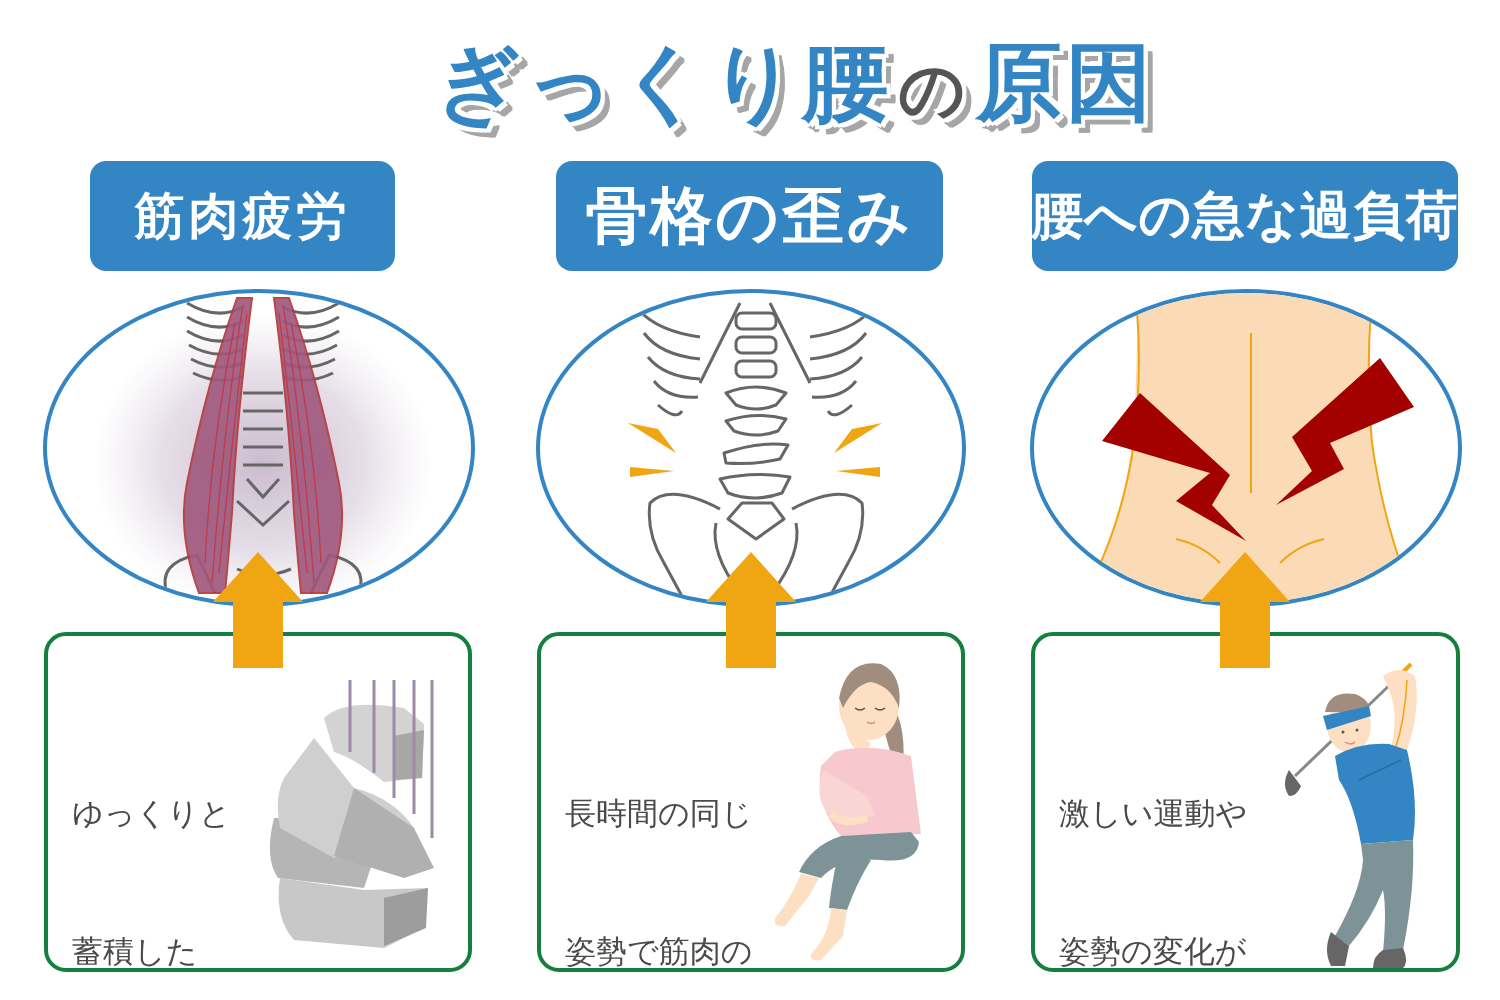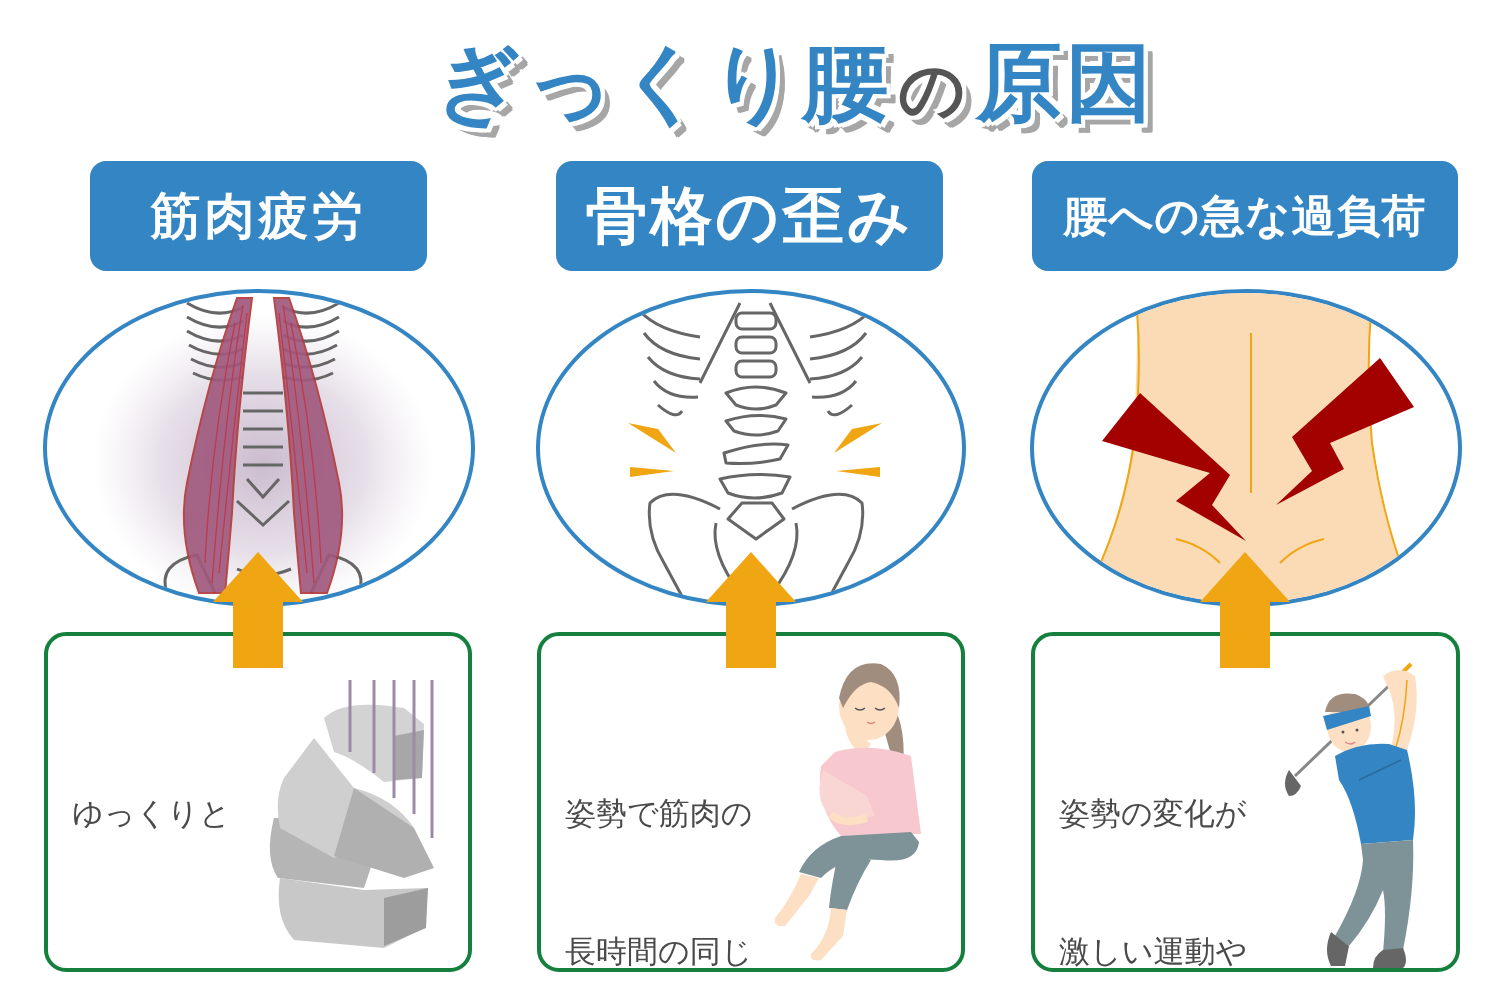--- a/index.html
+++ b/index.html
@@ -59,27 +59,27 @@
 </style>
 </head>
 <body>
 
 <div class="title-wrap">
   <div class="title">
     <span>ぎっくり腰</span><span class="no">の</span><span>原因</span>
   </div>
 </div>
 
-<div class="cat-header" style="left:90px; width:337px; font-size:50px; letter-spacing:4px;">
+<div class="cat-header" style="left:90px; width:305px; font-size:50px; letter-spacing:4px;">
   <span>筋肉疲労</span>
 </div>
 <div class="cat-header" style="left:556px; width:387px; font-size:62px; letter-spacing:3px;">
   <span>骨格の歪み</span>
 </div>
-<div class="cat-header" style="left:1032px; width:426px; font-size:44px; letter-spacing:1px;">
+<div class="cat-header" style="left:1032px; width:426px; font-size:52px; letter-spacing:1px;">
   <span>腰への急な過負荷</span>
 </div>
 
 <div class="oval" style="left:43px; width:432px;">
   <svg width="432" height="318" viewBox="0 0 432 318">
     <defs>
       <radialGradient id="haze" cx="50%" cy="50%" r="50%">
         <stop offset="0%" stop-color="#8a6a92" stop-opacity="0.45"></stop>
         <stop offset="60%" stop-color="#9a7ca2" stop-opacity="0.25"></stop>
         <stop offset="100%" stop-color="#b8a3bd" stop-opacity="0"></stop>
@@ -184,20 +184,21 @@
     </g>
 
     <polygon fill="#a30000" points="106,100 68,148 176,180 142,208 212,248 178,212 196,182"></polygon>
     <polygon fill="#a30000" points="346,65 380,114 296,150 310,176 242,212 278,178 258,144"></polygon>
   </svg>
 </div>
 
 <div class="card" style="left:44px; width:428px;">
   <div class="card-text">
     <div>ゆっくりと</div>
+    <div>蓄積した</div>
     
     
   </div>
   <svg style="left:206px; top:42px;" width="200" height="280" viewBox="0 0 200 280">
     <g>
       <path d="M20 140 Q10 180 24 200 L110 210 L120 180 L60 140 Z" fill="#b5b5b5"></path>
       <path d="M26 200 Q20 240 40 262 L130 270 L170 250 L174 210 L110 212 Z" fill="#c8c8c8"></path>
       <path d="M130 220 L174 210 L172 250 L130 268 Z" fill="#9d9d9d"></path>
       <path d="M30 100 Q20 120 26 150 L80 180 Q120 170 160 150 Q140 120 100 110 L60 60 Z" fill="#cfcfcf"></path>
       <path d="M100 110 L160 150 L180 190 L150 200 L80 178 Z" fill="#b0b0b0"></path>
@@ -209,22 +210,22 @@
       <line x1="120" y1="2" x2="120" y2="95"></line>
       <line x1="140" y1="2" x2="140" y2="120"></line>
       <line x1="160" y1="2" x2="160" y2="136"></line>
       <line x1="178" y1="2" x2="178" y2="160"></line>
     </g>
   </svg>
 </div>
 
 <div class="card" style="left:537px; width:428px;">
   <div class="card-text">
+    <div>長時間の同じ</div>
     <div>姿勢で筋肉の</div>
-    <div>長時間の同じ</div>
     
     
     
   </div>
   <svg style="left:230px; top:10px;" width="160" height="320" viewBox="0 0 160 320">
 
     <path d="M112 50 Q140 70 130 140 Q120 110 112 80 Z" fill="#a08d7e"></path>
 
     <ellipse cx="98" cy="60" rx="30" ry="34" fill="#fde0c4"></ellipse>
     <path d="M68 52 Q76 12 110 18 Q132 28 128 62 Q120 40 100 36 Q84 38 72 62 Z" fill="#a08d7e"></path>
@@ -241,22 +242,22 @@
     <path d="M70 190 Q40 200 28 226 L50 232 Q70 210 110 214 Q146 218 148 196 L140 186 Z" fill="#7e9398"></path>
     <path d="M68 204 Q60 240 58 262 L76 264 Q86 236 100 214 Z" fill="#7e9398"></path>
 
     <path d="M30 228 Q18 256 4 272 Q2 282 14 280 L38 250 L48 232 Z" fill="#fde0c4"></path>
     <path d="M60 262 Q58 290 40 308 Q38 316 50 314 L72 290 L76 264 Z" fill="#fde0c4"></path>
   </svg>
 </div>
 
 <div class="card" style="left:1031px; width:429px;">
   <div class="card-text">
+    <div>激しい運動や</div>
     <div>姿勢の変化が</div>
-    <div>激しい運動や</div>
     
     
   </div>
   <svg style="left:244px; top:14px;" width="150" height="320" viewBox="0 0 150 320">
 
     <line x1="118" y1="28" x2="16" y2="126" stroke="#888" stroke-width="3"></line>
     <line x1="118" y1="28" x2="132" y2="14" stroke="#f0a612" stroke-width="4"></line>
     <path d="M10 120 Q2 134 10 146 Q18 146 22 136 Z" fill="#666"></path>
 
     <path d="M104 26 Q120 14 136 26 Q142 60 128 100 L112 98 Q120 64 110 40 Z" fill="#fde0c4"></path>

